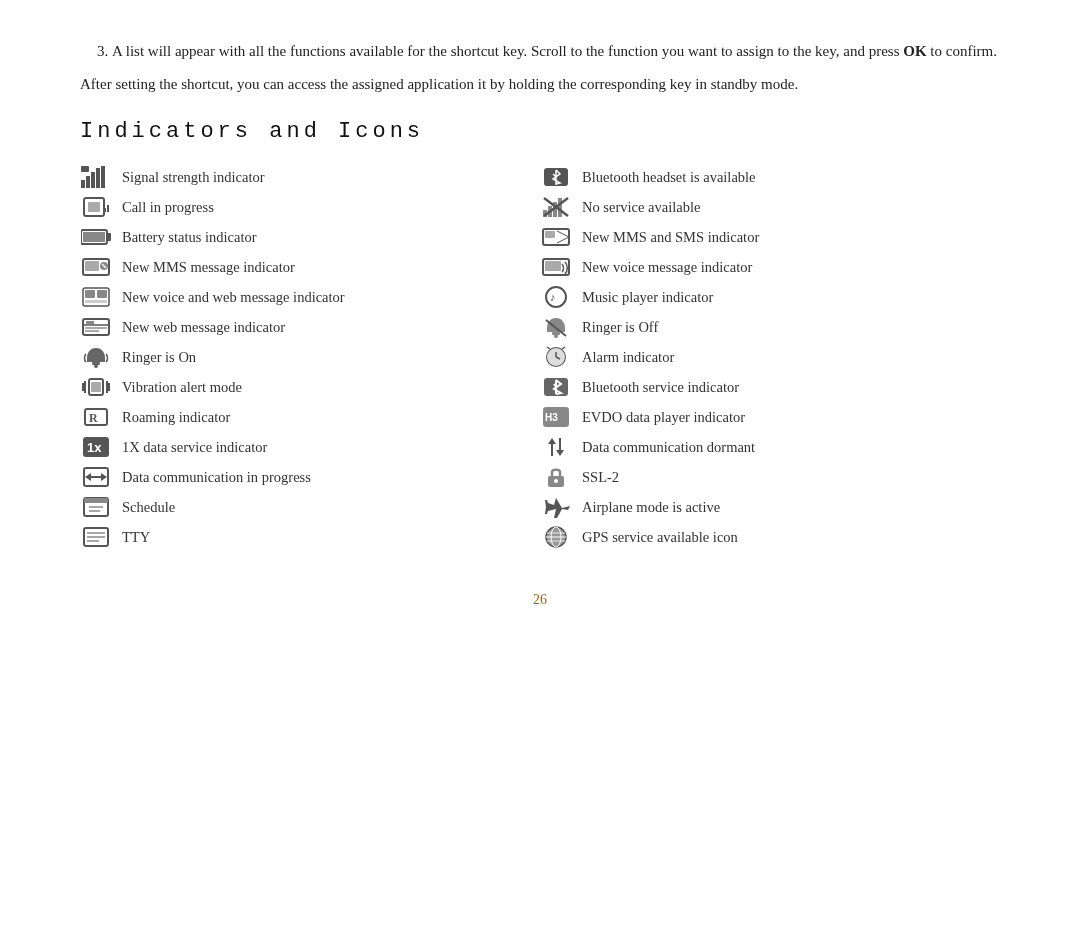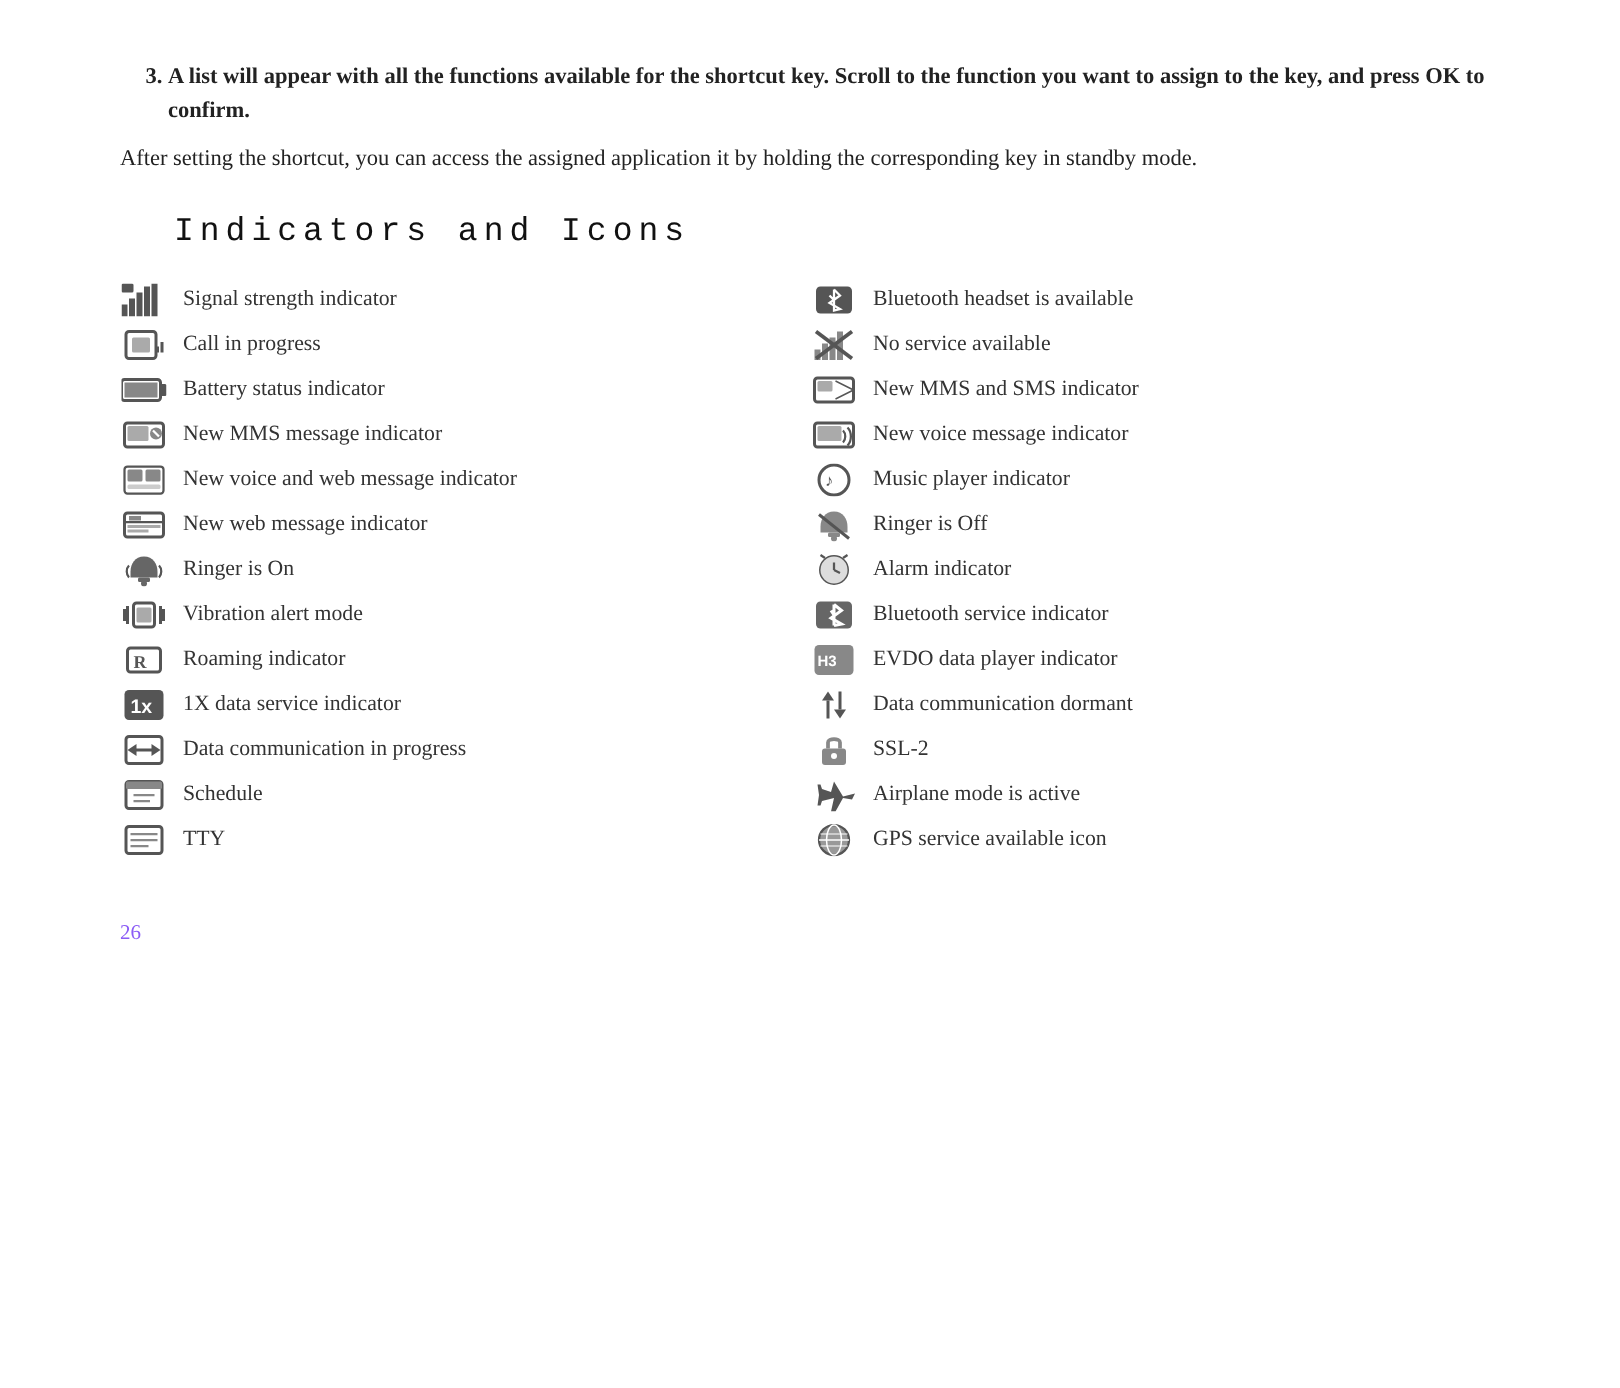--- a/index.html
+++ b/index.html
@@ -11,38 +11,36 @@
       width: 1080px;
       min-height: 925px;
       padding: 40px 80px 40px 80px;
     }
     .intro-section {
       margin-bottom: 24px;
     }
     .intro-list {
       margin-left: 32px;
       margin-bottom: 10px;
-      font-weight: bold;
     }
     .intro-list li {
       margin-bottom: 6px;
       line-height: 1.5;
     }
     .after-text {
       line-height: 1.5;
       margin-bottom: 19px;
     }
     h2 {
       font-family: 'Courier New', monospace;
       font-size: 22px;
       font-weight: normal;
       letter-spacing: 4px;
       margin-bottom: 18px;
       color: #111;
-      margin-left: 36px;
     }
     .icons-grid {
       display: grid;
       grid-template-columns: 1fr 1fr;
       gap: 0;
       width: 100%;
     }
     .icon-col {
       display: flex;
       flex-direction: column;
@@ -65,24 +63,24 @@
     }
     .icon-img svg {
       display: block;
     }
     .icon-label {
       font-size: 14.5px;
       color: #333;
       line-height: 1.4;
     }
     .page-number {
-      text-align: left;
+      text-align: center;
       margin-top: 40px;
       font-size: 14px;
-      color: #8b5cf6;
+      color: #a16207;
     }
   </style>
 </head>
 <body>
 
 <div class="intro-section">
   <ol class="intro-list" start="3">
     <li>
       A list will appear with all the functions available for the shortcut key. Scroll to the function you want to assign to the key, and press <strong>OK</strong> to confirm.
     </li>

